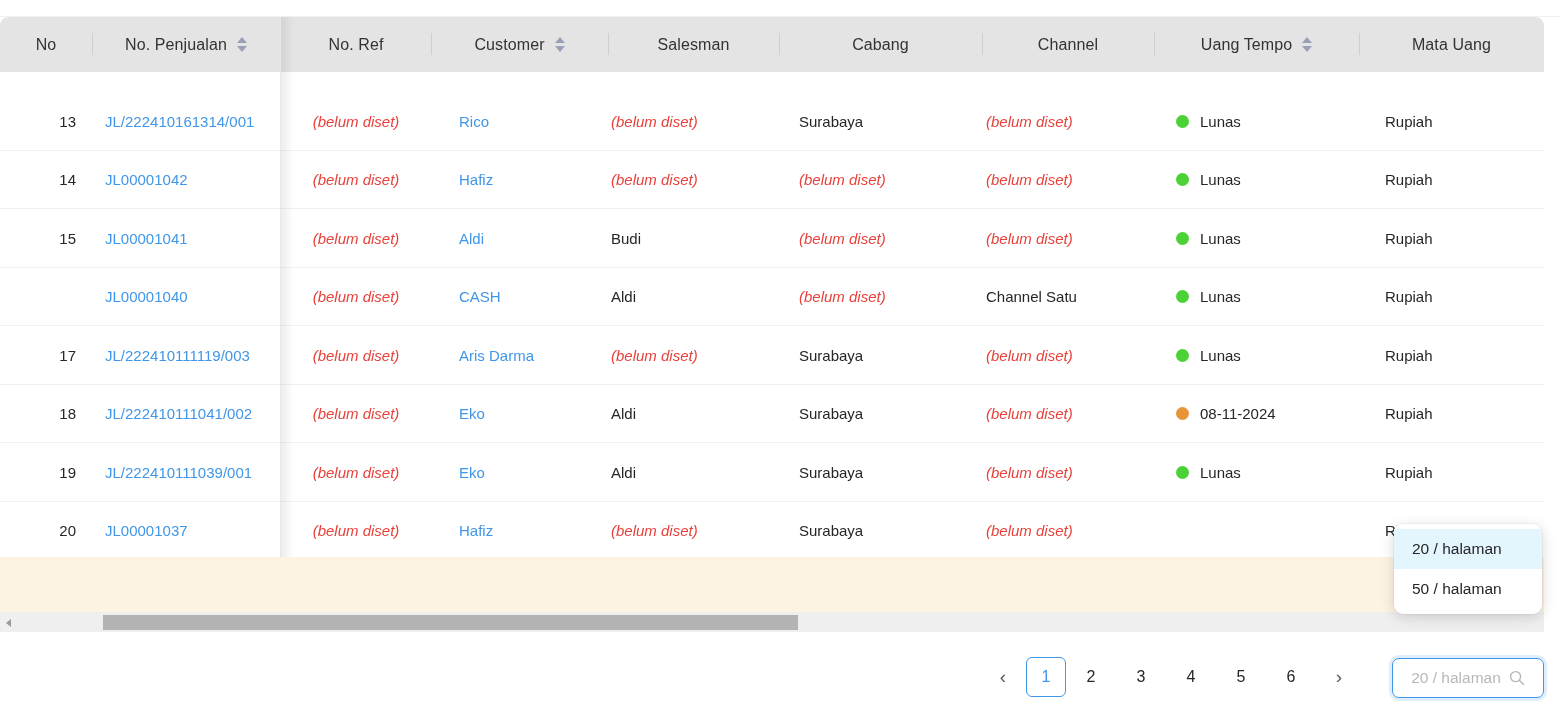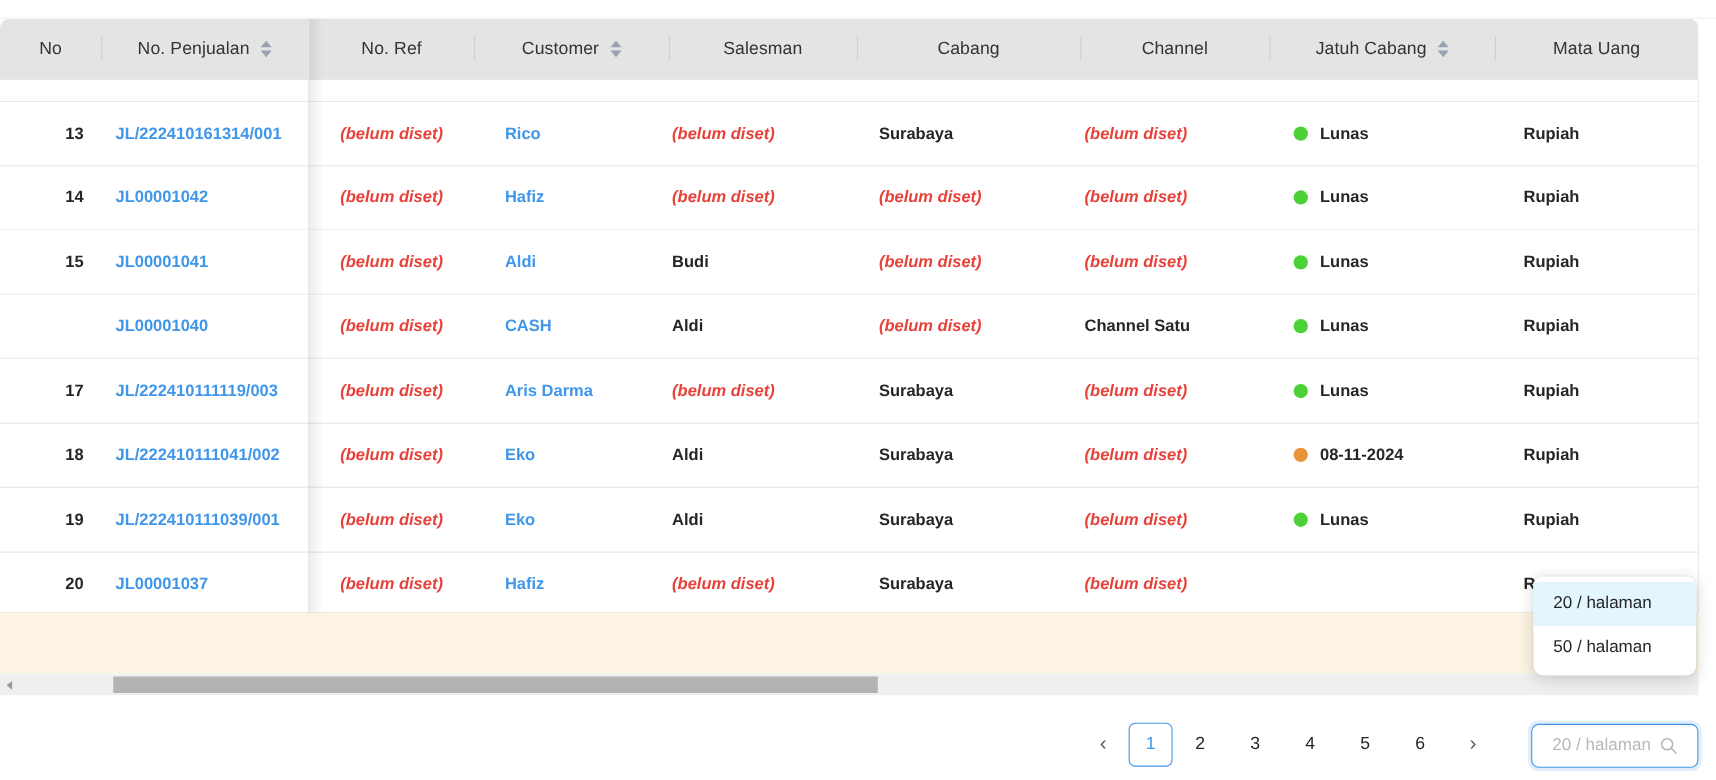--- a/index.html
+++ b/index.html
@@ -107,21 +107,20 @@
     height: 540px;
     background: #e8e8e8;
     z-index: 7;
   }
 
   
   .tbody {
     position: relative;
     height: 498px;
     background: #737373;
-    font-weight: bold;
   }
   .spacer-row { height: 20px; background: #ffffff; }
   .row {
     position: relative;
     height: 58.5px;
     border-bottom: 1px solid #f0f0f0;
     background: #ffffff;
   }
   .td {
     position: absolute;
@@ -318,21 +317,21 @@
         <span class="th-label">Cabang</span>
       </div>
       <div class="th-sep" style="left:982px;"></div>
 
       <div class="th" style="left:982px;width:172px;">
         <span class="th-label">Channel</span>
       </div>
       <div class="th-sep" style="left:1154px;"></div>
 
       <div class="th" style="left:1154px;width:205px;">
-        <span class="th-label">Jatuh Cabang</span>
+        <span class="th-label">Uang Tempo</span>
         <span class="sorter">
           <span class="caret up"></span>
           <span class="caret down"></span>
         </span>
       </div>
       <div class="th-sep" style="left:1359px;"></div>
 
       <div class="th" style="left:1359px;width:185px;">
         <span class="th-label">Mata Uang</span>
       </div>

